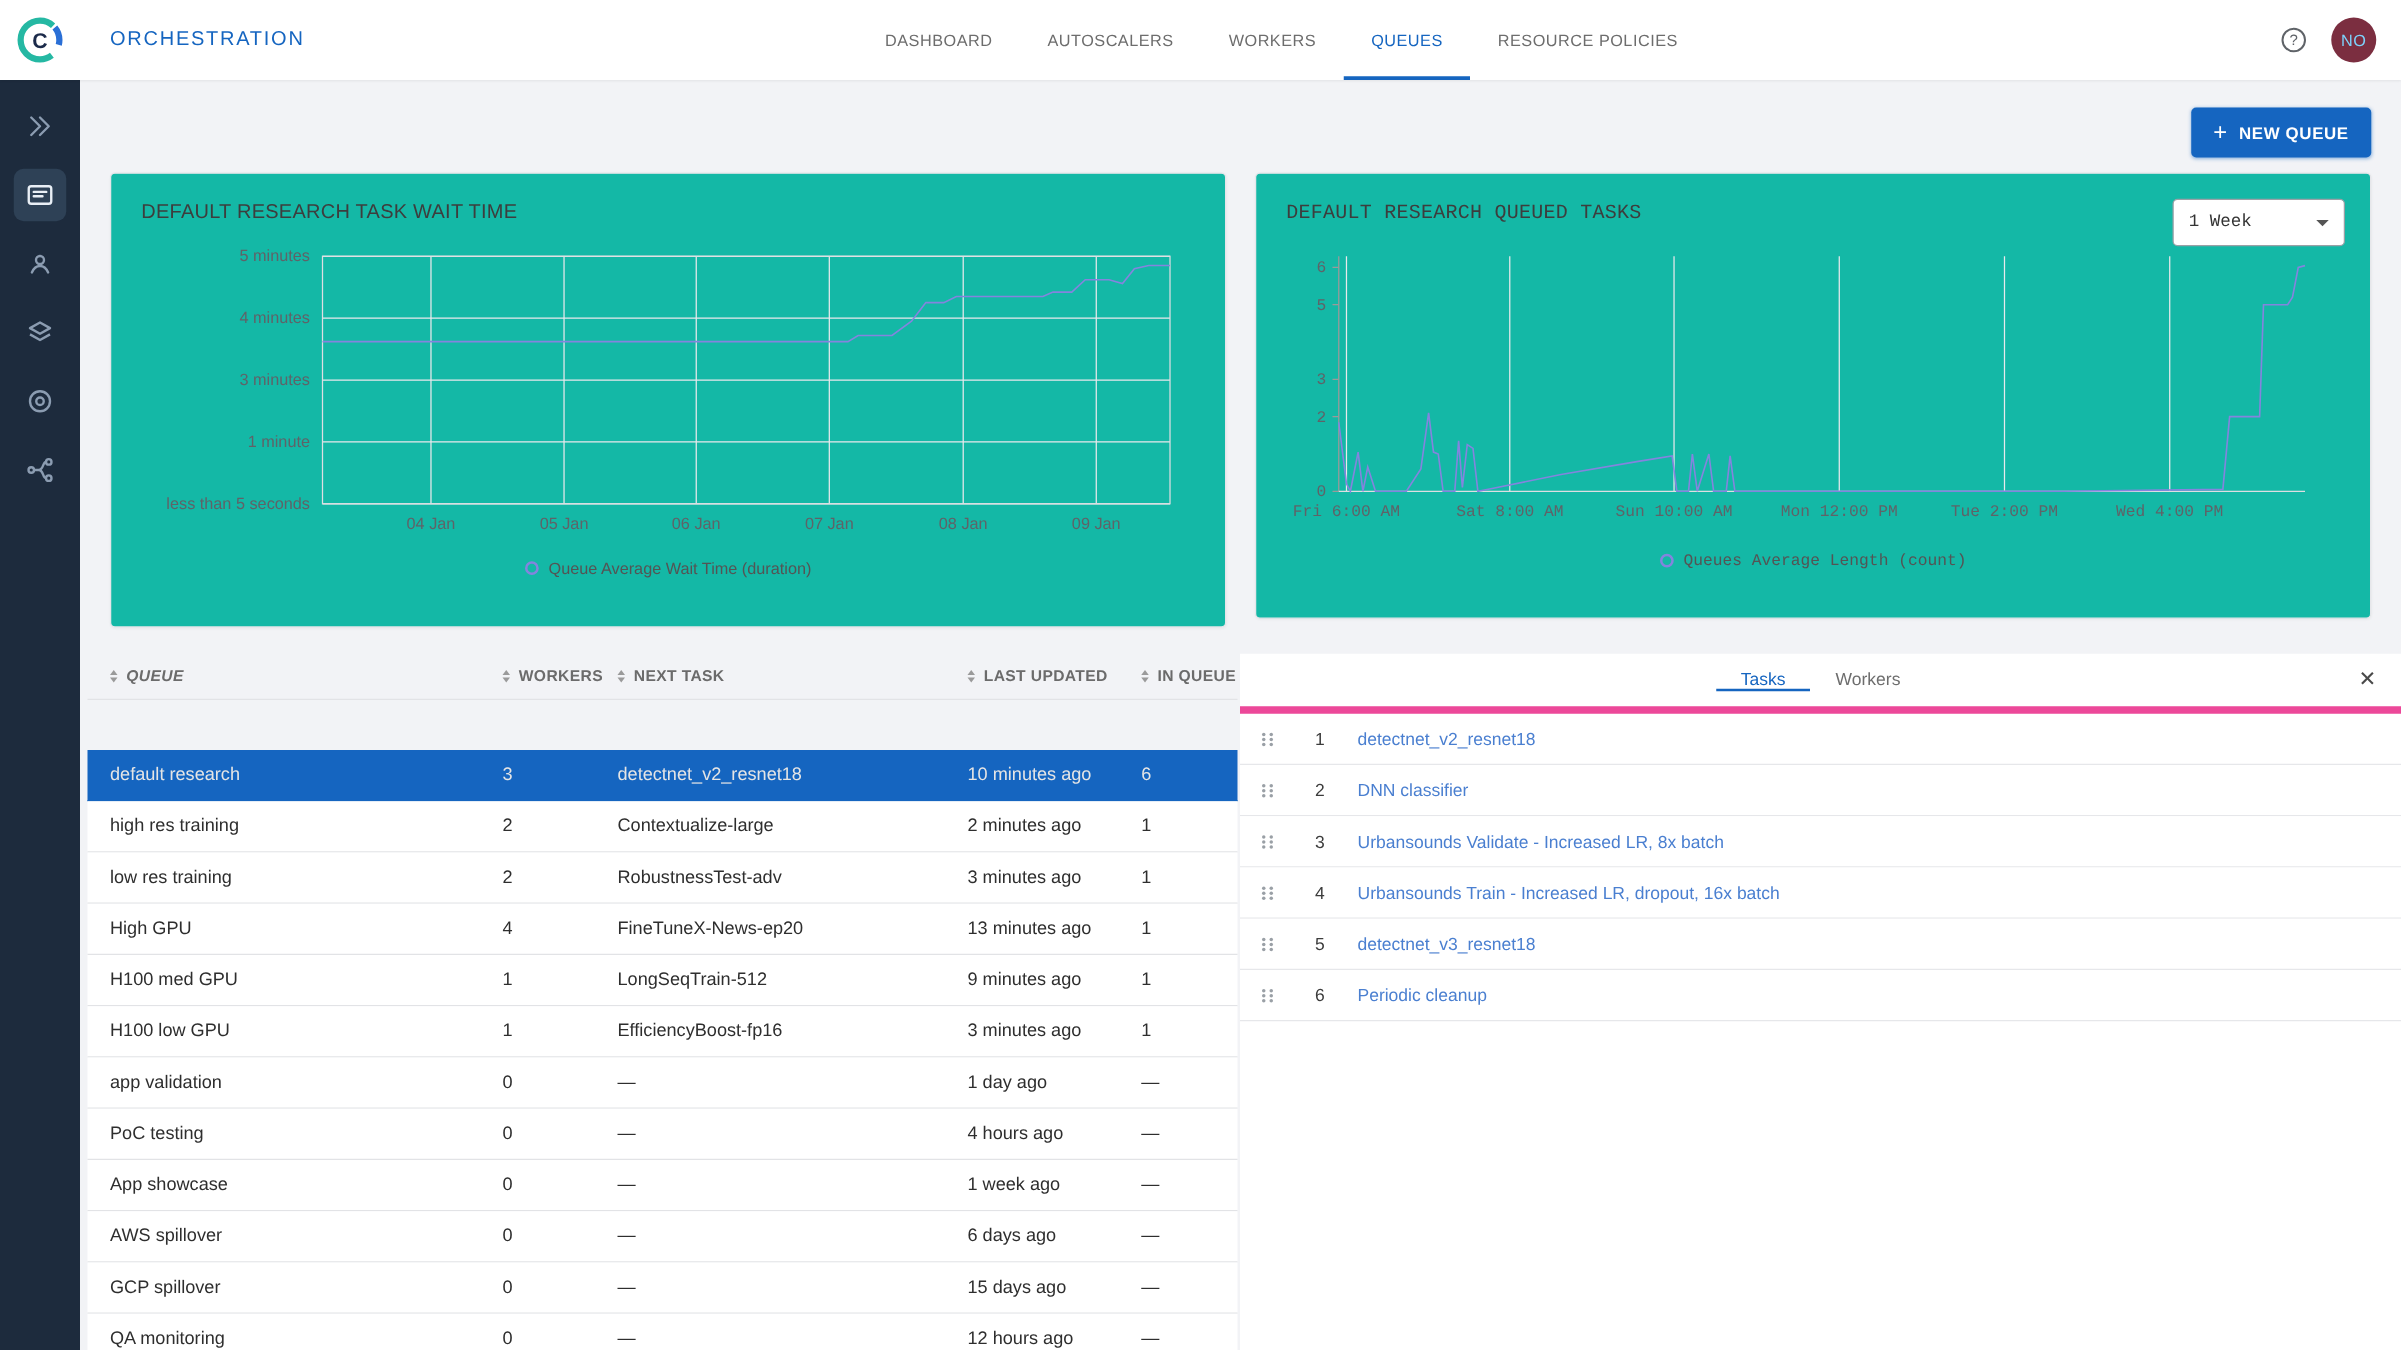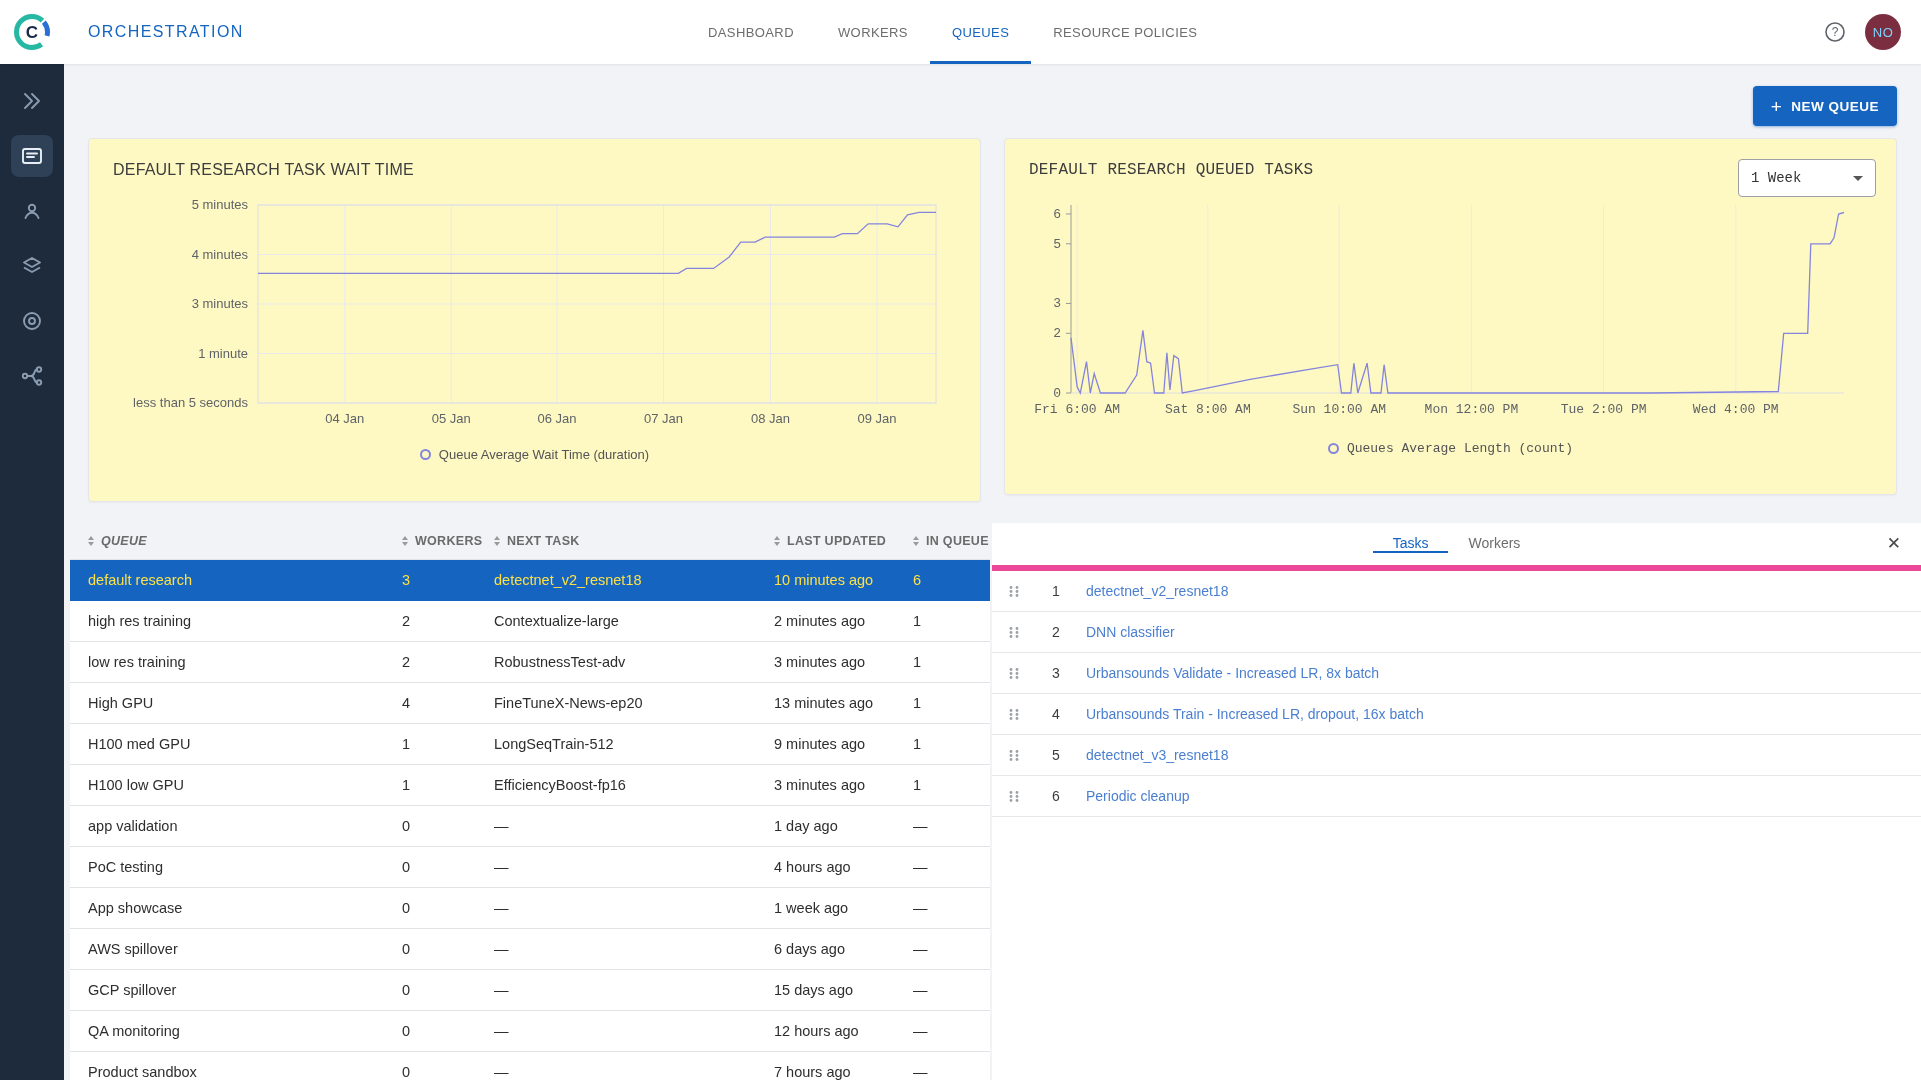--- a/index.html
+++ b/index.html
@@ -26,21 +26,21 @@
   .side-item{width:42px;height:42px;border-radius:8px;display:flex;align-items:center;justify-content:center;
     color:#8b9cb1;cursor:pointer;}
   .side-item.active{background:#2e4156;color:#e9eff6;}
   
   .main{position:absolute;left:64px;top:64px;right:0;bottom:0;}
   .btn-primary{position:absolute;top:22px;right:24px;height:40px;display:flex;align-items:center;gap:9px;
     padding:0 18px;background:var(--accent,#1565c0);color:#fff;border:none;border-radius:4px;
     font-size:13.5px;font-weight:600;letter-spacing:.5px;font-family:inherit;
     box-shadow:0 1px 3px rgba(21,101,192,.45);cursor:pointer;}
   .btn-plus{font-size:19px;font-weight:400;line-height:1;}
-  .card{position:absolute;background:#fef9c3;border:1px solid #e5e6ea;border-radius:4px;
+  .card{position:absolute;background:#14b8a6;border:1px solid #e5e6ea;border-radius:4px;
     box-shadow:0 1px 2px rgba(0,0,0,.04);padding:22px 24px;box-sizing:border-box;}
   .card-left{left:24px;top:74px;width:893px;height:364px;}
   .card-right{left:940px;top:74px;width:893px;height:357px;font-family:Liberation Mono, monospace;}
   .card-title{margin:0;font-size:16px;font-weight:400;color:#3d3d3d;letter-spacing:.2px;}
   .chart{display:block;margin-top:14px;}
   .tick{font-size:13px;fill:#5f6368;}
   .legend{display:flex;justify-content:center;align-items:center;gap:8px;margin-top:8px;cursor:pointer;}
   .legend-dot{width:11px;height:11px;border-radius:50%;border:2px solid #8484de;box-sizing:border-box;}
   .legend-label{font-size:13px;color:#545454;}
   .range-select{position:absolute;top:20px;right:20px;width:138px;height:38px;border:1px solid #9aa0a6;
@@ -52,21 +52,21 @@
   .t-grid{display:grid;grid-template-columns:332px 92px 280px 139px 1fr;align-items:center;}
   .t-head{height:36px;}
   .th{display:flex;align-items:center;font-size:12.5px;font-weight:700;color:#6b6b6b;letter-spacing:.3px;cursor:pointer;}
   .th.c0{padding-left:18px;font-style:italic;}
   .sort-icon{display:inline-flex;flex-direction:column;gap:2.5px;margin-right:7px;}
   .sort-icon::before{content:"";width:0;height:0;border-left:3.5px solid transparent;border-right:3.5px solid transparent;border-bottom:4px solid #9a9a9a;}
   .sort-icon::after{content:"";width:0;height:0;border-left:3.5px solid transparent;border-right:3.5px solid transparent;border-top:4px solid #9a9a9a;}
   .t-body{border-top:1px solid #e2e3e6;}
   .t-row{height:40px;background:#fff;border-bottom:1px solid #e2e3e6;font-size:14.5px;color:#2e2e2e;cursor:pointer;}
   .t-row .c0{padding-left:18px;font-weight:500;}
-  .t-row.selected{background:var(--accent,#1565c0);color:#fde047;border-bottom-color:var(--accent,#1565c0);}
+  .t-row.selected{background:var(--accent,#1565c0);color:#e5e5e5;border-bottom-color:var(--accent,#1565c0);margin-top:40px;}
   
   .tasks-panel{position:absolute;left:928px;top:459px;right:0;bottom:0;background:#fff;}
   .tabs-bar{position:relative;height:42px;display:flex;justify-content:center;border-bottom:6px solid #ec4899;align-items:center;}
   .tab{display:flex;align-items:center;padding:0 20px;font-size:14px;color:#6d6d6d;border-bottom:2px solid transparent;cursor:pointer;}
   .tab.active{color:var(--accent,#1565c0);border-bottom-color:var(--accent,#1565c0);}
   .close-btn{position:absolute;right:20px;top:10px;font-size:17px;color:#4a4a4a;cursor:pointer;}
   .task-row{height:40px;display:grid;grid-template-columns:44px 34px 1fr;align-items:center;
     padding-left:16px;border-bottom:1px solid #e6e7ea;background:#fff;cursor:pointer;}
   .drag-handle{color:#9aa0a6;display:flex;align-items:center;cursor:grab;}
   .task-index{font-size:14px;color:#3c3c3c;}
@@ -79,20 +79,21 @@
   <div class="logo-box">
     <svg width="38" height="38" viewBox="0 0 38 38">
       <circle cx="19" cy="19" r="15.5" fill="none" stroke="#25b8a3" stroke-width="5" stroke-dasharray="70 27" stroke-dashoffset="-14"></circle>
       <circle cx="19" cy="19" r="15.5" fill="none" stroke="#2a6fd6" stroke-width="5" stroke-dasharray="15 82" stroke-dashoffset="-86"></circle>
       <text x="19" y="25" text-anchor="middle" font-size="17" font-weight="bold" fill="#1b2a4a">C</text>
     </svg>
   </div>
   <div class="brand">ORCHESTRATION</div>
   <nav class="topnav">
     <div class="nav-item">DASHBOARD</div>
+    <div class="nav-item">AUTOSCALERS</div>
     <div class="nav-item">WORKERS</div>
     <div class="nav-item active">QUEUES</div>
     <div class="nav-item">RESOURCE POLICIES</div>
   </nav>
   <div class="topbar-right">
     <div class="help-btn">
       <svg width="24" height="24" viewBox="0 0 24 24">
         <circle cx="12" cy="12" r="9" fill="none" stroke="#5f6368" stroke-width="1.6"></circle>
         <text x="12" y="16" text-anchor="middle" font-size="12" fill="#5f6368">?</text>
       </svg>

